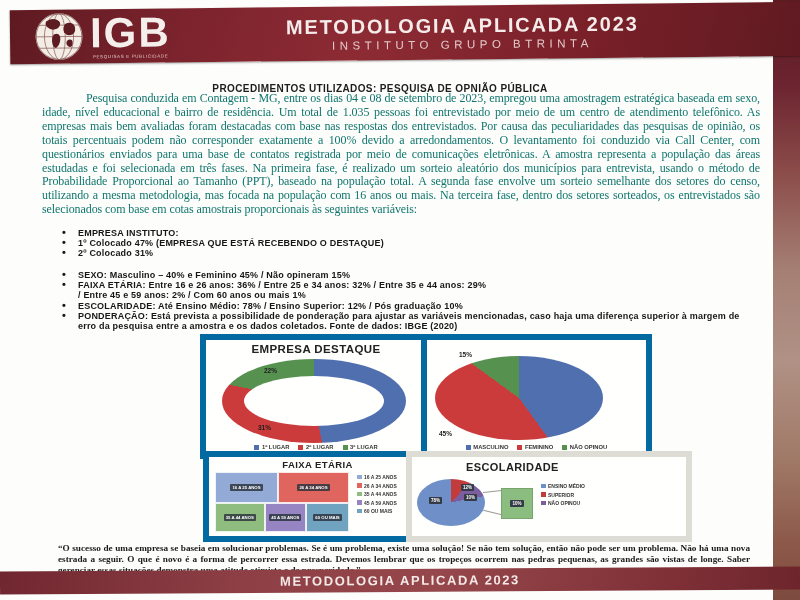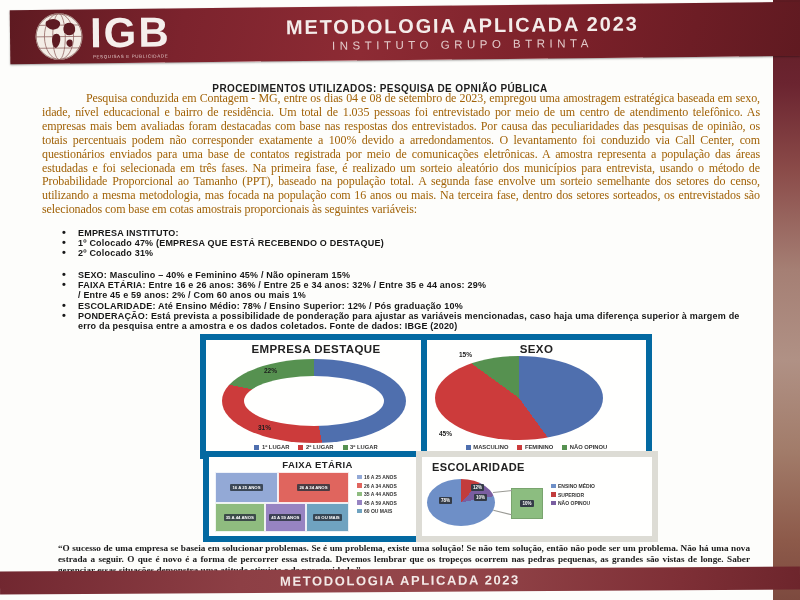--- a/index.html
+++ b/index.html
@@ -33,39 +33,39 @@
   
   .doc-heading {
     position:absolute; left:0; right:40px; top:76px; z-index:2;
     text-align:center; font-size:10px; font-weight:bold; color:#1c1c1c; letter-spacing:.4px;
   }
 
   
   .body-par {
     position:absolute; left:42px; right:40px; top:92px; z-index:2; margin:0;
     font-family:"Liberation Serif", serif; font-size:12px; line-height:13.9px;
-    color:#a16207; text-align:justify; text-indent:44px; letter-spacing:-0.1px;
+    color:#0f766e; text-align:justify; text-indent:44px; letter-spacing:-0.1px;
   }
 
   
   .bullets { position:absolute; left:62px; right:52px; margin:0; padding:0; list-style:none; z-index:2; }
   .bullets.g1 { top:228px; }
   .bullets.g2 { top:270px; }
   .bullets li {
     position:relative; padding-left:16px; font-size:9px; line-height:10.2px;
     font-weight:bold; color:#161616; white-space:pre-wrap; letter-spacing:.2px;
   }
   .bullets li::before { content:"•"; position:absolute; left:0; top:-1px; font-size:11px; }
 
   
   .chart-card { position:absolute; background:#fffffe; border:6px solid #0369a1; z-index:2; }
   .card-empresa { left:200px; top:334px; width:220px; height:113px; }
   .card-sexo    { left:421px; top:334px; width:219px; height:113px; }
   .card-faixa   { left:203px; top:451px; width:217px; height:79px; }
-  .card-escolaridade { left:416px; top:451px; width:230px; height:79px; border-color:#dddcd5; }
+  .card-escolaridade { left:406px; top:451px; width:230px; height:79px; border-color:#dddcd5;padding-left:44px; }
   .chart-title { text-align:center; font-weight:bold; color:#222; font-size:11.5px; margin-top:3px; letter-spacing:.4px; }
   .card-faixa .chart-title { font-size:9.5px; margin-top:2px; }
   .card-escolaridade .chart-title { text-align:left; margin:4px 0 0 10px; font-size:11px; }
 
   .pie, .donut { position:absolute; border-radius:50%; }
   .donut-empresa { left:16px; top:19px; width:184px; height:84px; }
   .donut-empresa::after { content:""; position:absolute; left:22px; right:22px; top:17px; bottom:17px; background:#fffffe; border-radius:50%; }
   .pie-sexo { left:8px; top:16px; width:168px; height:84px; }
   .pie-escolaridade { left:5px; top:22px; width:68px; height:47px; }
 
@@ -191,21 +191,20 @@
           <span>2º LUGAR</span>
         </span>
         <span class="legend-item">
           <span class="swatch" style="background: rgb(86, 145, 80);"></span>
           <span>3º LUGAR</span>
         </span>
       </div>
   </div>
 
   <div class="chart-card card-sexo">
-    <div class="chart-title">SEXO</div>
     <div class="pie pie-sexo" style="background: conic-gradient(rgb(79, 111, 174) 0deg, rgb(79, 111, 174) 144deg, rgb(204, 59, 59) 144deg, rgb(204, 59, 59) 306deg, rgb(86, 145, 80) 306deg, rgb(86, 145, 80) 360deg);"></div>
     <span class="pct-label sexo-l15">15%</span>
     <span class="pct-label sexo-l45">45%</span>
     <div class="legend-row">
         <span class="legend-item">
           <span class="swatch" style="background: rgb(79, 111, 174);"></span>
           <span>MASCULINO</span>
         </span>
         <span class="legend-item">
           <span class="swatch" style="background: rgb(204, 59, 59);"></span>

